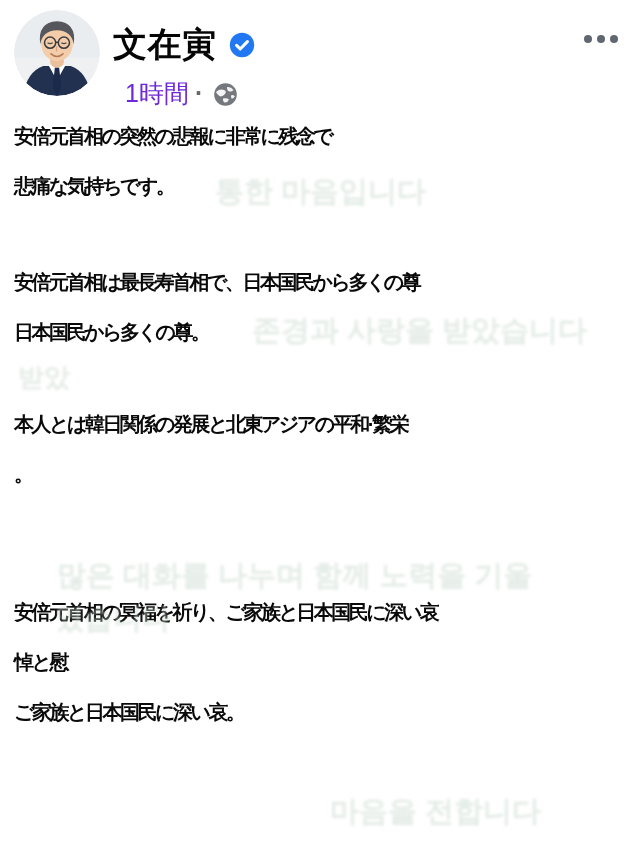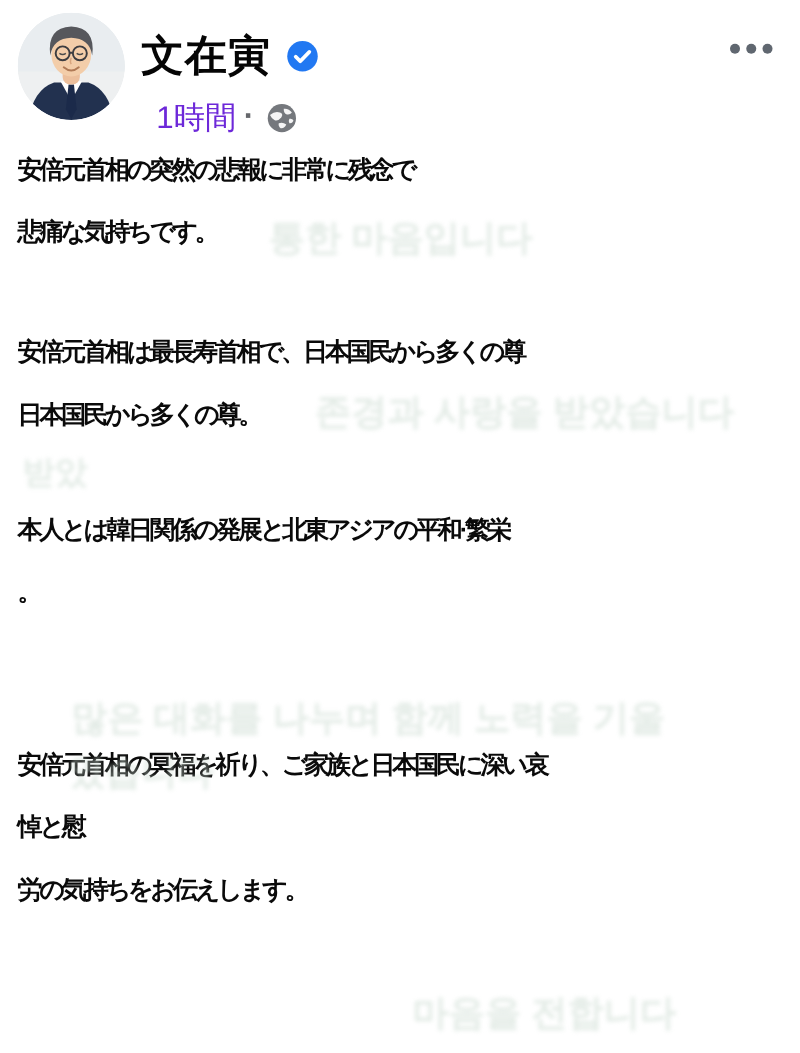--- a/index.html
+++ b/index.html
@@ -148,21 +148,21 @@
       <div class="post-line">安倍元首相は最長寿首相で、日本国民から多くの尊</div>
       <div class="post-line">日本国民から多くの尊。</div>
     </div>
     <div class="para para-2">
       <div class="post-line">本人とは韓日関係の発展と北東アジアの平和·繁栄</div>
       <div class="post-line">。</div>
     </div>
     <div class="para para-3">
       <div class="post-line">安倍元首相の冥福を祈り、ご家族と日本国民に深い哀</div>
       <div class="post-line">悼と慰</div>
-      <div class="post-line">労の気持ちをお伝えします。</div>
+      <div class="post-line">ご家族と日本国民に深い哀。</div>
     </div>
   </div>
 
   <span class="ghost" style="left:215px; top:174px;">통한 마음입니다</span>
   <span class="ghost" style="left:252px; top:313px;">존경과 사랑을 받았습니다</span>
   <span class="ghost" style="left:18px; top:360px; font-size:26px;">받았</span>
   <span class="ghost" style="left:57px; top:558px;">많은 대화를 나누며 함께 노력을 기울</span>
   <span class="ghost" style="left:55px; top:601px;">였습니다</span>
   <span class="ghost" style="left:330px; top:794px;">마음을 전합니다</span>
 

